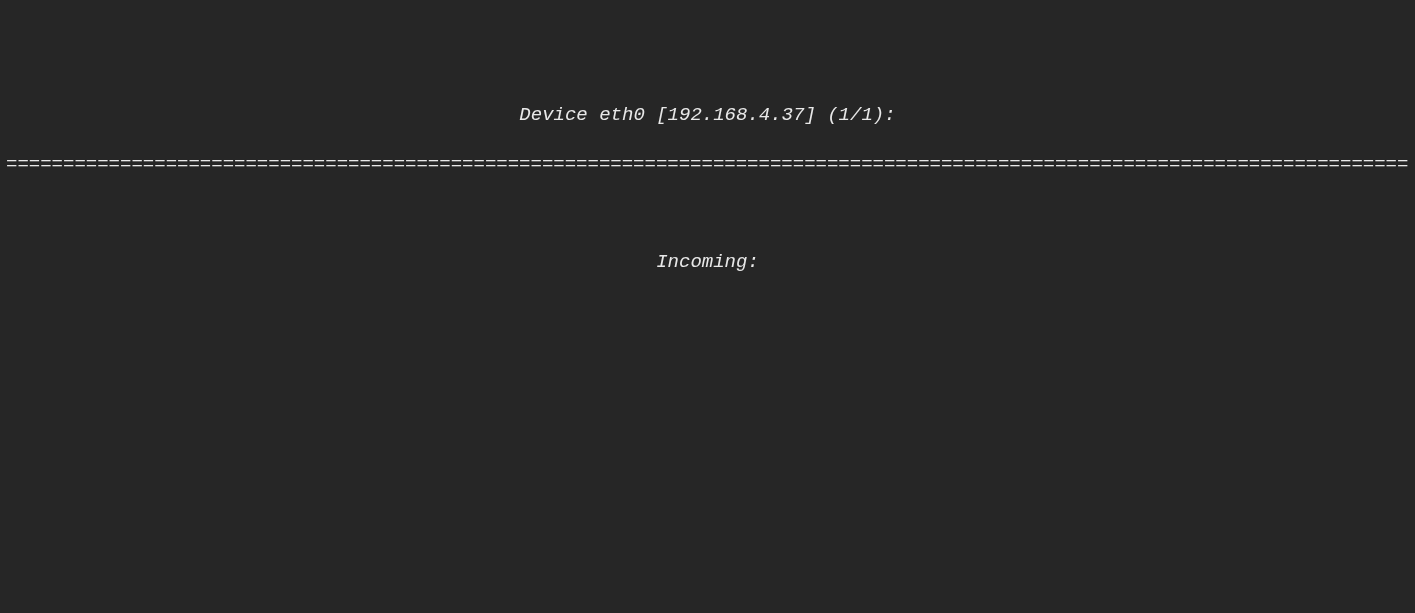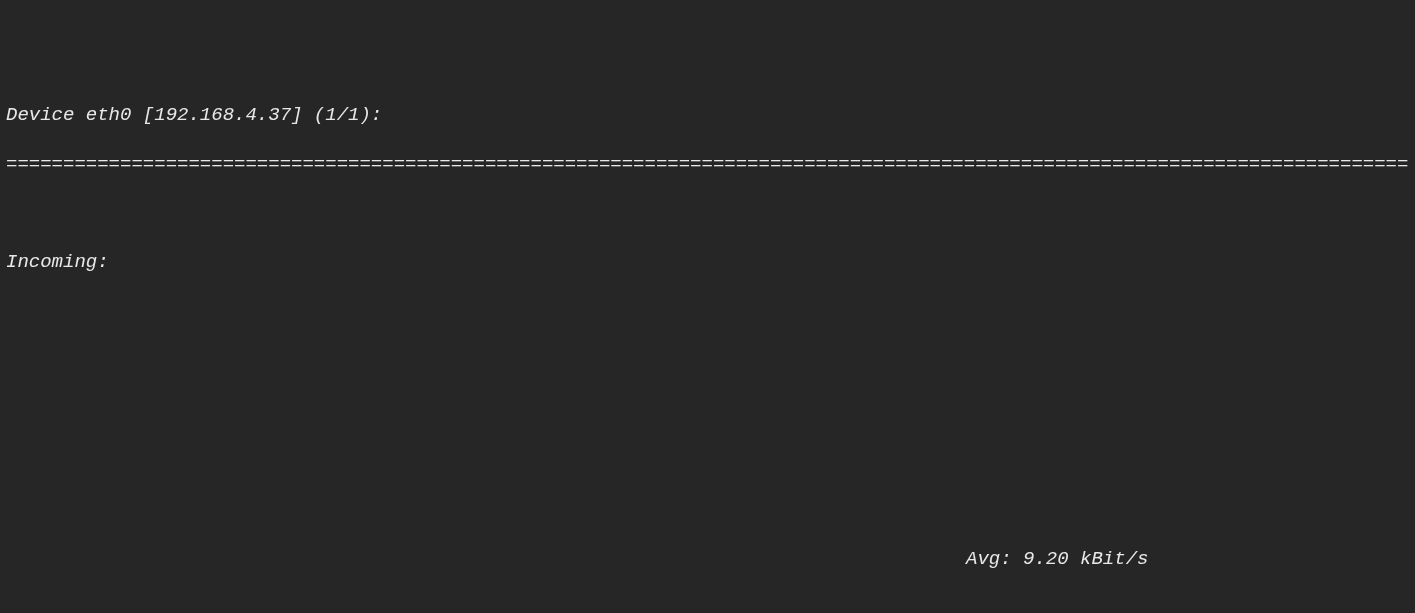--- a/index.html
+++ b/index.html
@@ -1,18 +1,19 @@
 <!DOCTYPE html>
 <html><head>
   <meta charset="utf-8">
   <style>
     * {
       margin: 0;
       padding: 0;
       box-sizing: border-box;
+      text-align: center;
     }
     body {
       background-color: #262626;
       color: #e8e8e8;
       font-family: "Courier New", Courier, monospace;
       font-style: italic;
       font-size: 19px;
       line-height: 1.3;
       width: 1415px;
       height: 613px;
@@ -49,21 +50,20 @@
 
 
 
 <span class="header-line">Device eth0 [192.168.4.37] (1/1):</span>
 <span class="divider">=============================================================================================================================================================</span>
 <span class="section-label">Incoming:</span>
 
 <div class="blank-block"></div>
 
 <div class="stats-block">
-  <span class="stat-line">Avg: 9.20 kBit/s</span>
   
   
   
 </div>
 
 
 
 
 
 

